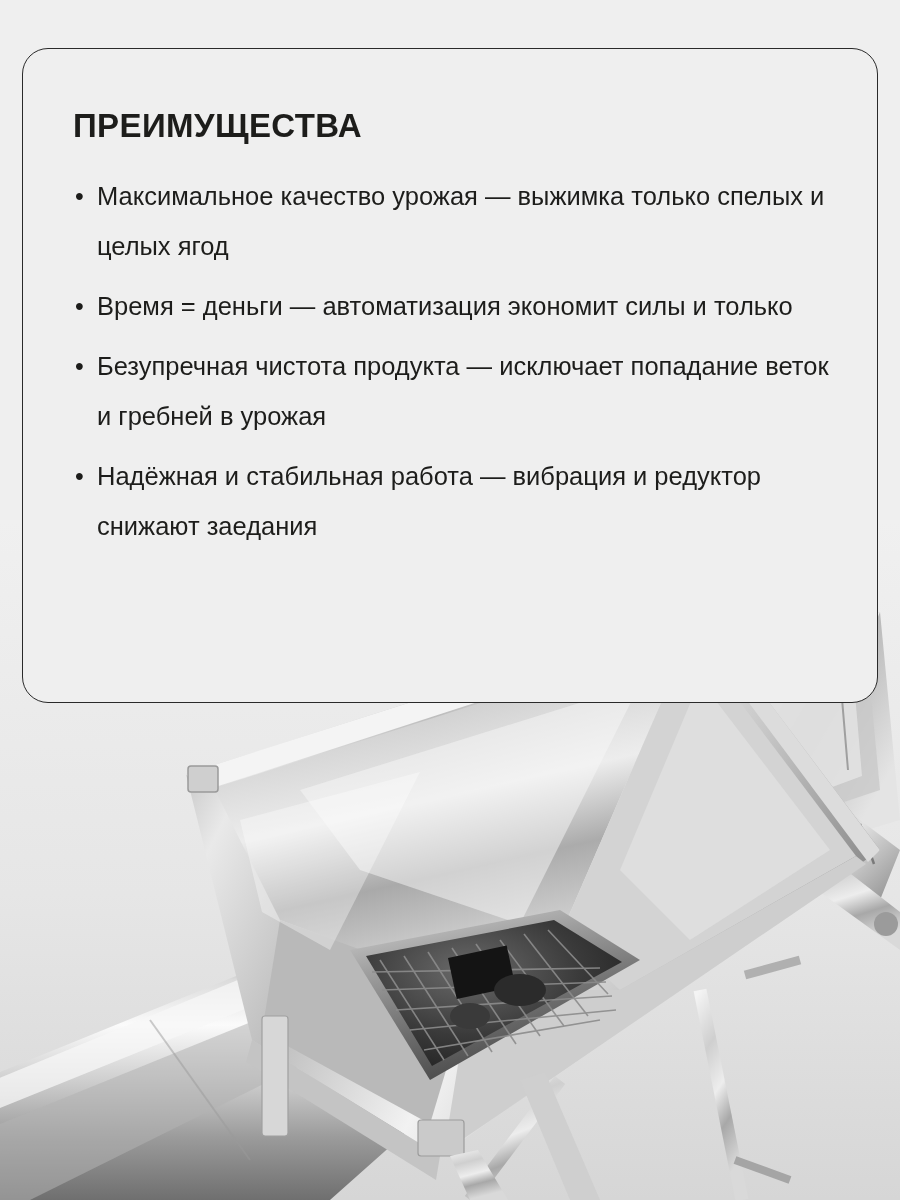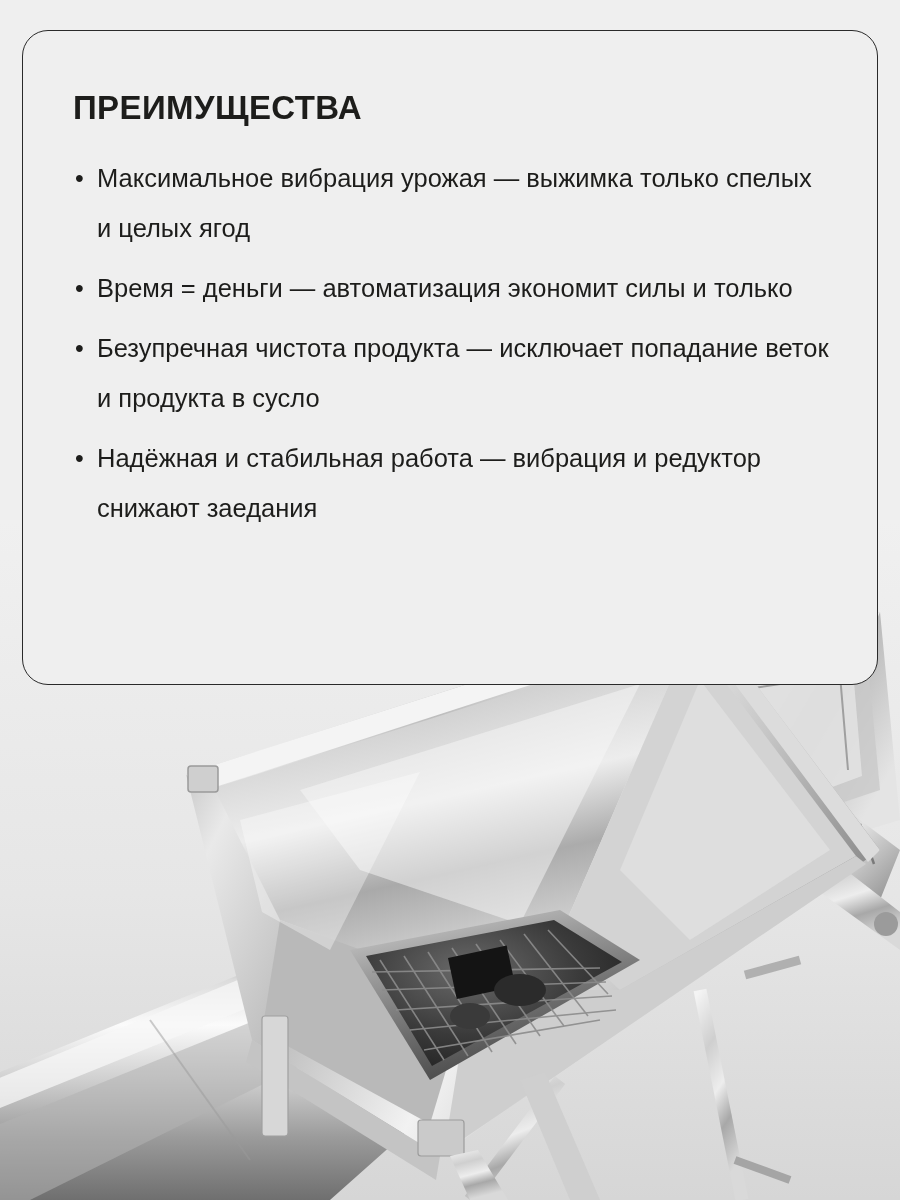--- a/index.html
+++ b/index.html
@@ -35,21 +35,21 @@
     position: absolute;
     left: 0;
     top: 0;
     display: block;
   }
 
   
   .card {
     position: absolute;
     left: 22px;
-    top: 30px;
+    top: 48px;
     width: 856px;
     height: 655px;
     box-sizing: border-box;
     background: #efefef;
     border: 1.5px solid #2a2a2a;
     border-radius: 26px;
     padding: 58px 46px 20px 46px;
   }
   .card-title {
     font-size: 33px;
@@ -236,29 +236,29 @@
         <path d="M 520 560 L 570 680 L 600 680 L 545 552 Z" fill="#cfcfcf"></path>
       </g>
     </svg>
   </div>
 
   <div class="card">
     <h1 class="card-title">ПРЕИМУЩЕСТВА</h1>
     <ul class="adv-list">
       <li class="adv-item">
         <span class="bullet">•</span>
-        <span class="adv-text">Максимальное вибрация урожая — выжимка только спелых и целых ягод</span>
+        <span class="adv-text">Максимальное качество урожая — выжимка только спелых и целых ягод</span>
       </li>
       <li class="adv-item">
         <span class="bullet">•</span>
         <span class="adv-text">Время = деньги — автоматизация экономит силы и только</span>
       </li>
       <li class="adv-item">
         <span class="bullet">•</span>
-        <span class="adv-text">Безупречная чистота продукта — исключает попадание веток и продукта в сусло</span>
+        <span class="adv-text">Безупречная чистота продукта — исключает попадание веток и гребней в урожая</span>
       </li>
       <li class="adv-item">
         <span class="bullet">•</span>
         <span class="adv-text">Надёжная и стабильная работа — вибрация и редуктор снижают заедания</span>
       </li>
     </ul>
   </div>
 
 </div>
 

